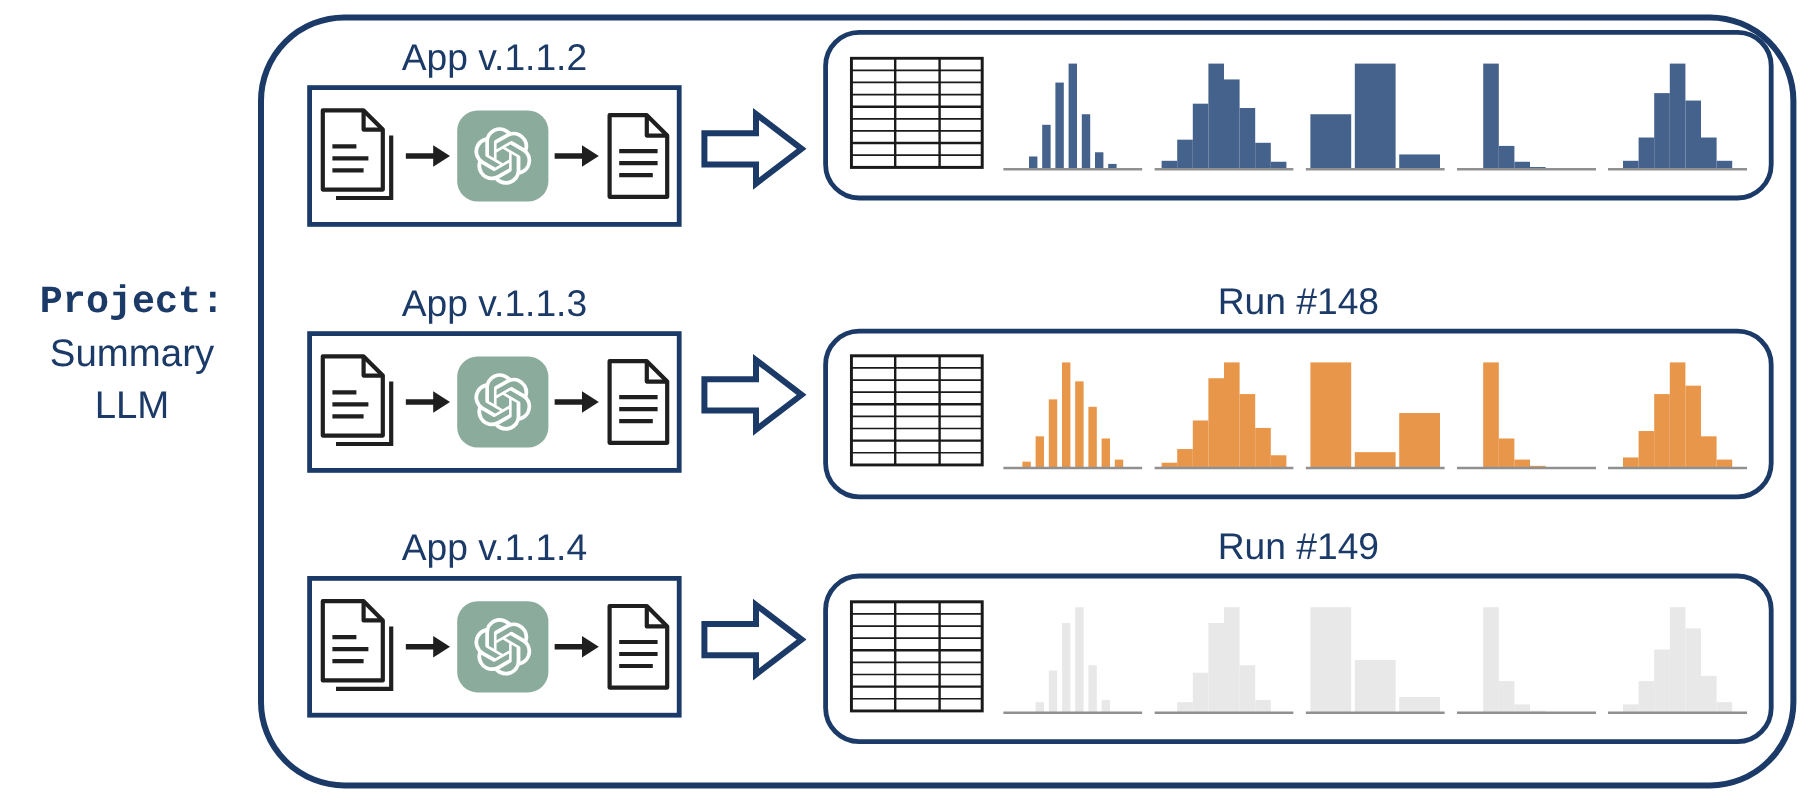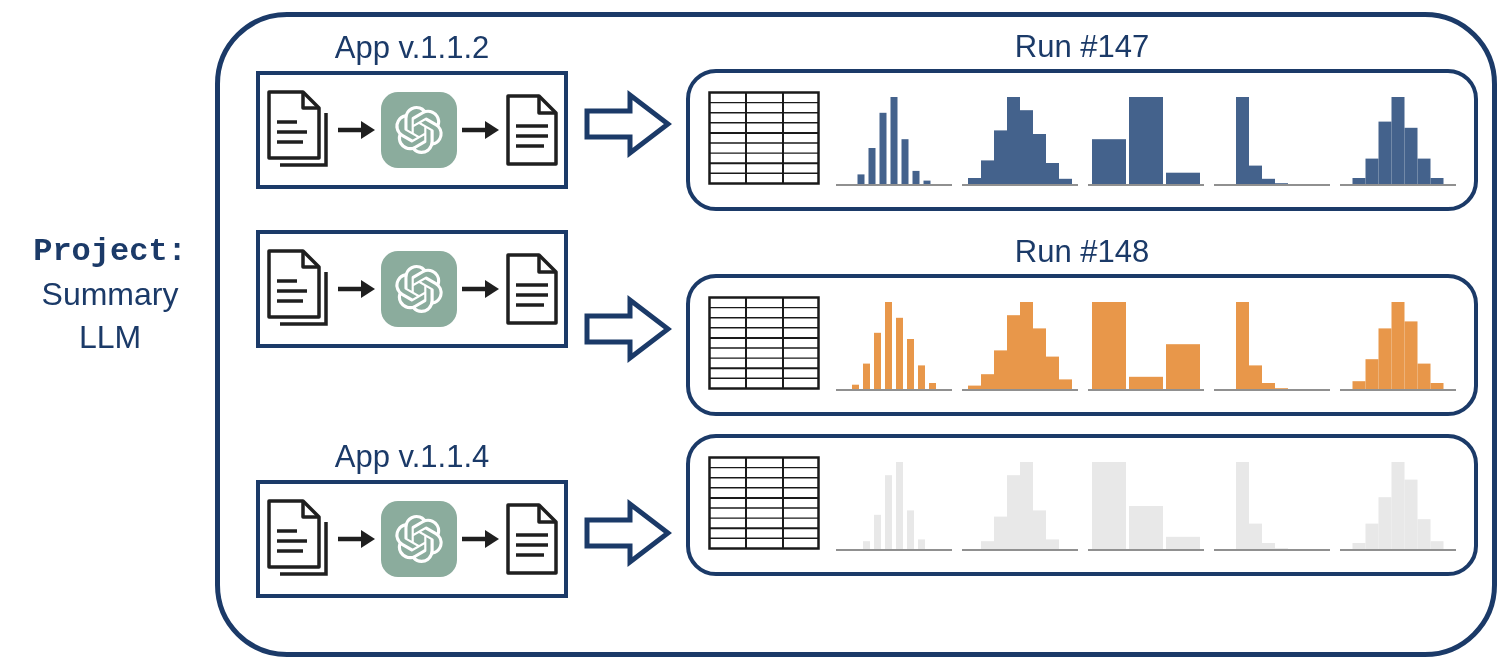--- a/index.html
+++ b/index.html
@@ -96,21 +96,20 @@
       </div>
     </div>
 
     <div class="block-arrow-wrap">
       <svg width="88" height="70" viewBox="0 0 88 70">
         <polygon class="block-arrow" points="3,22 46,22 46,6 84,35 46,64 46,48 3,48" stroke-width="5" stroke-linejoin="miter"></polygon>
       </svg>
     </div>
 
     <div class="run-col">
-      <div class="run-title">Run #147</div>
       <div class="run-box">
         <div class="table-wrap">
           <svg class="table-icon" width="112" height="94" viewBox="0 0 112 94">
             <rect x="1.5" y="1.5" width="109" height="91" fill="#fff" stroke-width="2.5"></rect>
             <line x1="38" y1="1.5" x2="38" y2="92.5" stroke-width="2"></line>
             <line x1="75" y1="1.5" x2="75" y2="92.5" stroke-width="2"></line>
             <line x1="1.5" y1="11.6" x2="110.5" y2="11.6" stroke-width="1.4"></line>
             <line x1="1.5" y1="21.7" x2="110.5" y2="21.7" stroke-width="1.4"></line>
             <line x1="1.5" y1="31.8" x2="110.5" y2="31.8" stroke-width="1.4"></line>
             <line x1="1.5" y1="41.9" x2="110.5" y2="41.9" stroke-width="2"></line>
@@ -164,20 +163,21 @@
                 <rect x="77.5" y="70.6" width="13" height="26.4" fill="#44628C"></rect>
                 <rect x="90.5" y="90.0" width="13" height="7.0" fill="#44628C"></rect>
                 <line x1="0" y1="97" x2="116" y2="97" stroke="#909090" stroke-width="2"></line>
               </svg></div>
           </div>
     </div>
   </div>
 
   <div class="row">
     <div class="app-col">
+      <div class="app-title">App v.1.1.3</div>
       <div class="app-box">
         <svg class="docs-icon" width="70" height="82" viewBox="0 0 70 82">
           <path d="M62 24 V76 H16" fill="none" stroke="currentColor" stroke-width="3.5"></path>
           <path d="M5 3 H39 L55 19 V69 H5 Z" fill="#fff" stroke="currentColor" stroke-width="3.5" stroke-linejoin="round"></path>
           <path d="M39 3 V19 H55" fill="none" stroke="currentColor" stroke-width="3.5" stroke-linejoin="round"></path>
           <line x1="13" y1="33" x2="33" y2="33" stroke="currentColor" stroke-width="3.5"></line>
           <line x1="13" y1="43" x2="43" y2="43" stroke="currentColor" stroke-width="3.5"></line>
           <line x1="13" y1="53" x2="39" y2="53" stroke="currentColor" stroke-width="3.5"></line>
         </svg>
         <svg class="mini-arrow" width="38" height="24" viewBox="0 0 38 24">
@@ -314,20 +314,21 @@
       </div>
     </div>
 
     <div class="block-arrow-wrap">
       <svg width="88" height="70" viewBox="0 0 88 70">
         <polygon class="block-arrow" points="3,22 46,22 46,6 84,35 46,64 46,48 3,48" stroke-width="5" stroke-linejoin="miter"></polygon>
       </svg>
     </div>
 
     <div class="run-col">
+      <div class="run-title">Run #149</div>
       <div class="run-box">
         <div class="table-wrap">
           <svg class="table-icon" width="112" height="94" viewBox="0 0 112 94">
             <rect x="1.5" y="1.5" width="109" height="91" fill="#fff" stroke-width="2.5"></rect>
             <line x1="38" y1="1.5" x2="38" y2="92.5" stroke-width="2"></line>
             <line x1="75" y1="1.5" x2="75" y2="92.5" stroke-width="2"></line>
             <line x1="1.5" y1="11.6" x2="110.5" y2="11.6" stroke-width="1.4"></line>
             <line x1="1.5" y1="21.7" x2="110.5" y2="21.7" stroke-width="1.4"></line>
             <line x1="1.5" y1="31.8" x2="110.5" y2="31.8" stroke-width="1.4"></line>
             <line x1="1.5" y1="41.9" x2="110.5" y2="41.9" stroke-width="2"></line>

